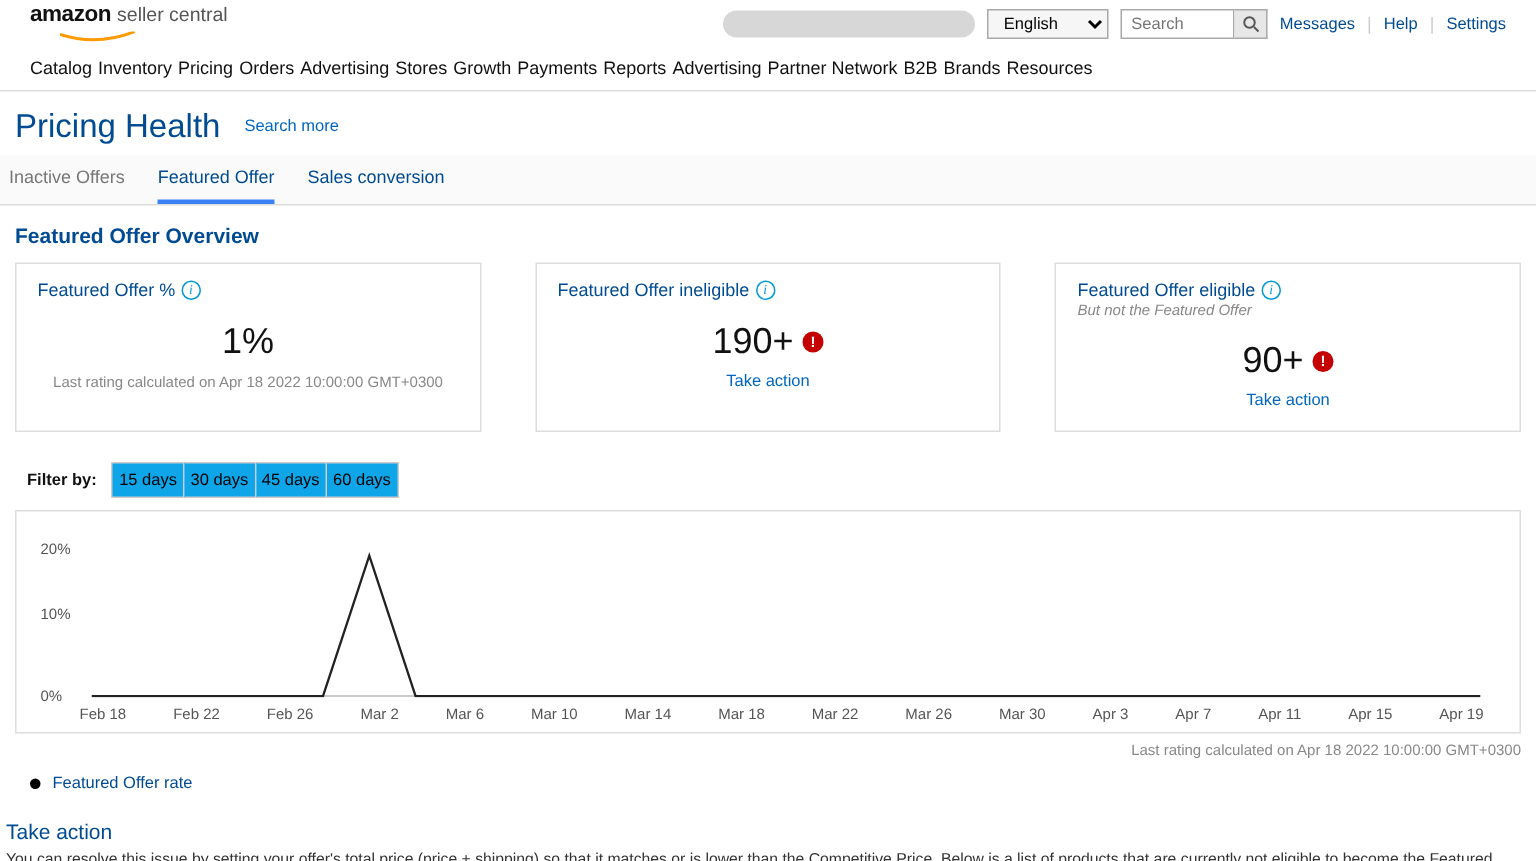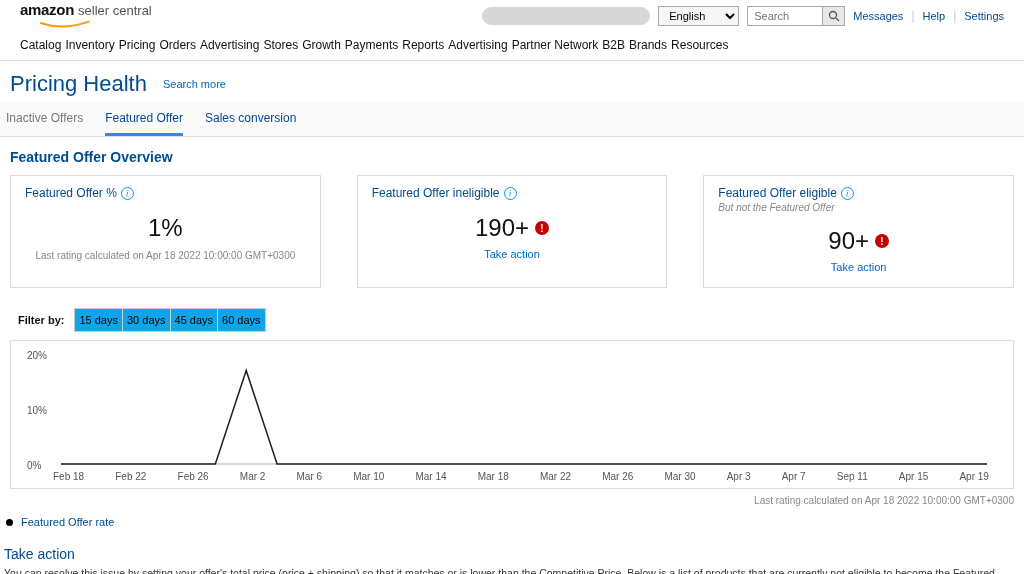--- a/index.html
+++ b/index.html
@@ -43,21 +43,21 @@
   .filter-group { display: flex; }
   .filter-btn { border: 1px solid #ccc; padding: 5px 4px; background: #0ea5e9; font-size: 11px; cursor: pointer; }
   .filter-btn + .filter-btn { border-left: none; }
   .chart-box { border: 1px solid #ddd; margin: 0 10px; padding: 14px 18px 6px 18px; }
   .chart-area { position: relative; height: 110px; margin-left: 32px; margin-right: 8px; }
   .y-label { position: absolute; left: -34px; font-size: 10px; color: #555; transform: translateY(-50%); }
   .y-label.y0 { bottom: 0; transform: translateY(50%); }
   .chart-svg { width: 100%; height: 100%; }
   .x-labels { display: flex; justify-content: space-between; margin-left: 24px; margin-right: 6px; margin-top: 6px; font-size: 10px; color: #555; }
   .chart-footer { text-align: right; color: #888; font-size: 10px; margin: 6px 10px 0 0; }
-  .legend { display: flex; align-items: center; gap: 8px; padding: 10px 20px 8px 6px; font-size: 11px; color: #004b91; }
+  .legend { display: flex; align-items: center; gap: 8px; padding: 10px 20px 8px 20px; font-size: 11px; color: #004b91; }
   .legend-dot { width: 7px; height: 7px; background: #000; border-radius: 50%; }
   .ta-title { color: #004b91; font-size: 14px; padding: 10px 4px 4px 4px; }
   .ta-text { font-size: 10.5px; color: #333; padding: 0 4px 10px 4px; line-height: 1.4; }
 </style>
 </head>
 <body>
 
 <div class="header">
   <div>
     <div class="logo">
@@ -158,21 +158,21 @@
   <div class="filter-group">
     <button class="filter-btn">15 days</button>
     <button class="filter-btn">30 days</button>
     <button class="filter-btn">45 days</button>
     <button class="filter-btn">60 days</button>
   </div>
 </div>
 
 <div class="chart-box">
   <div class="chart-area">
-    <span class="y-label" style="top:0">20%</span>
+    <span class="y-label" style="top:12px">20%</span>
     <span class="y-label" style="top:50%">10%</span>
     <span class="y-label y0">0%</span>
     <svg class="chart-svg" viewBox="0 0 900 110" preserveAspectRatio="none">
       <line x1="0" y1="109" x2="900" y2="109" stroke="#999" stroke-width="0.8"></line>
       <polyline id="chart-line" fill="none" stroke="#222" stroke-width="1.5" points="0.0,109.0 30.0,109.0 60.0,109.0 90.0,109.0 120.0,109.0 150.0,109.0 180.0,15.5 210.0,109.0 240.0,109.0 270.0,109.0 300.0,109.0 330.0,109.0 360.0,109.0 390.0,109.0 420.0,109.0 450.0,109.0 480.0,109.0 510.0,109.0 540.0,109.0 570.0,109.0 600.0,109.0 630.0,109.0 660.0,109.0 690.0,109.0 720.0,109.0 750.0,109.0 780.0,109.0 810.0,109.0 840.0,109.0 870.0,109.0 900.0,109.0"></polyline>
     </svg>
   </div>
   <div class="x-labels">
     <span>Feb 18</span>
     <span>Feb 22</span>
@@ -180,21 +180,21 @@
     <span>Mar 2</span>
     <span>Mar 6</span>
     <span>Mar 10</span>
     <span>Mar 14</span>
     <span>Mar 18</span>
     <span>Mar 22</span>
     <span>Mar 26</span>
     <span>Mar 30</span>
     <span>Apr 3</span>
     <span>Apr 7</span>
-    <span>Sep 11</span>
+    <span>Apr 11</span>
     <span>Apr 15</span>
     <span>Apr 19</span>
   </div>
 </div>
 <div class="chart-footer">Last rating calculated on Apr 18 2022 10:00:00 GMT+0300</div>
 <div class="legend">
   <span class="legend-dot"></span>
   <span>Featured Offer rate</span>
 </div>
 

